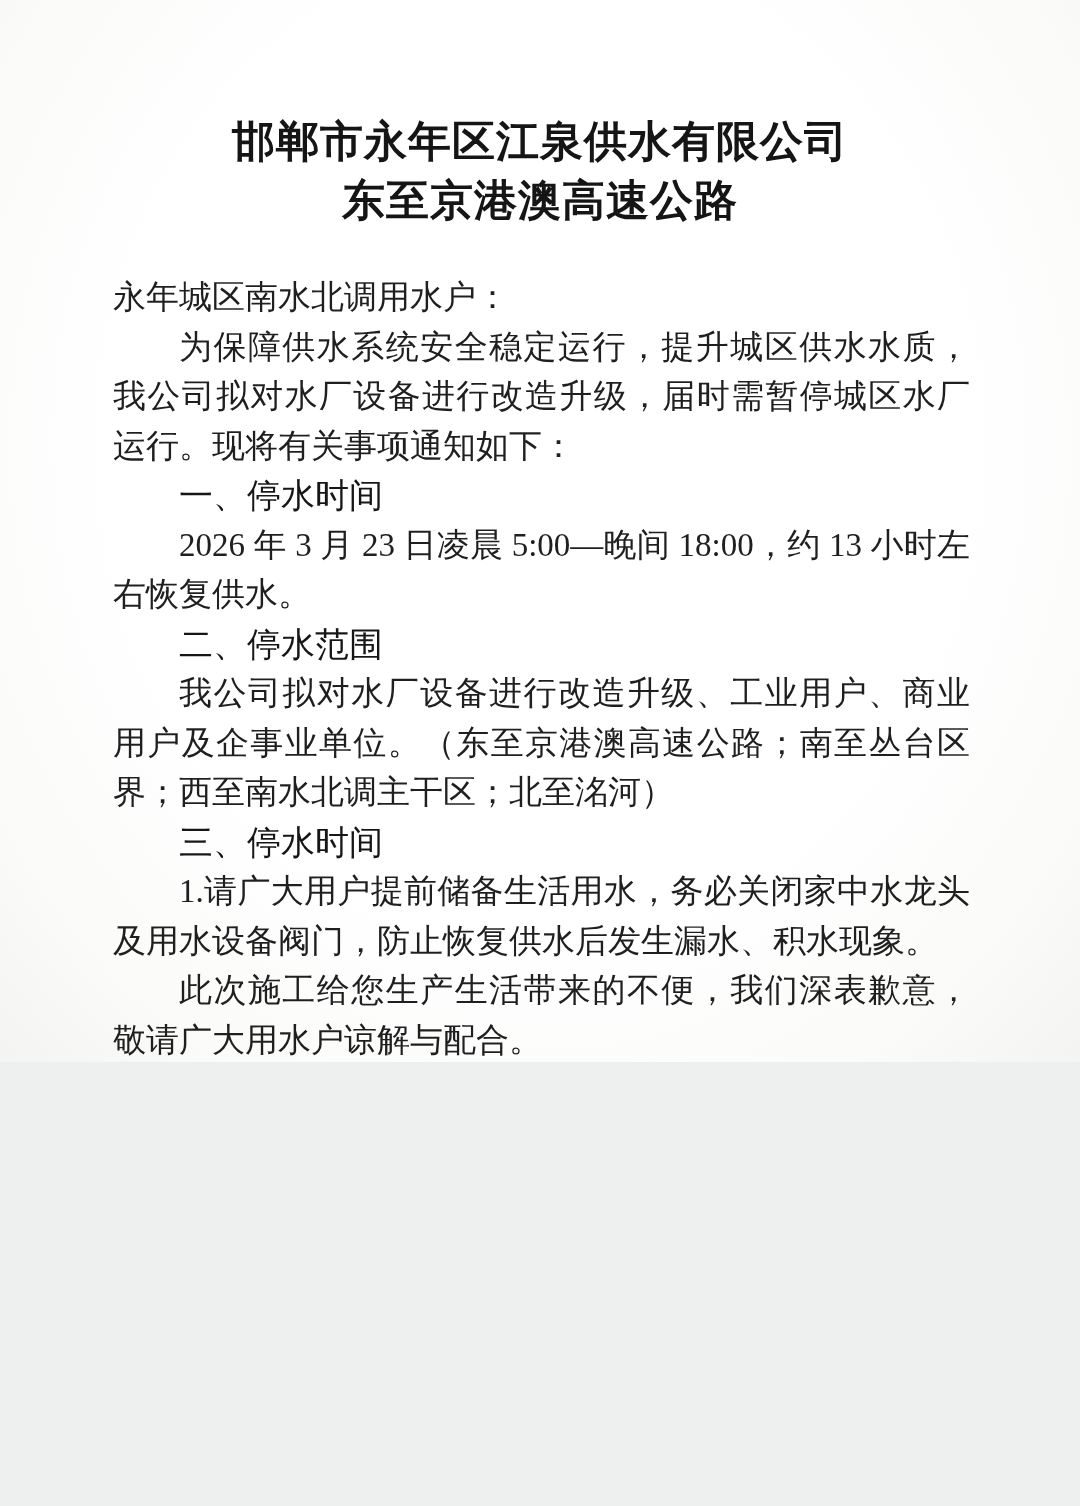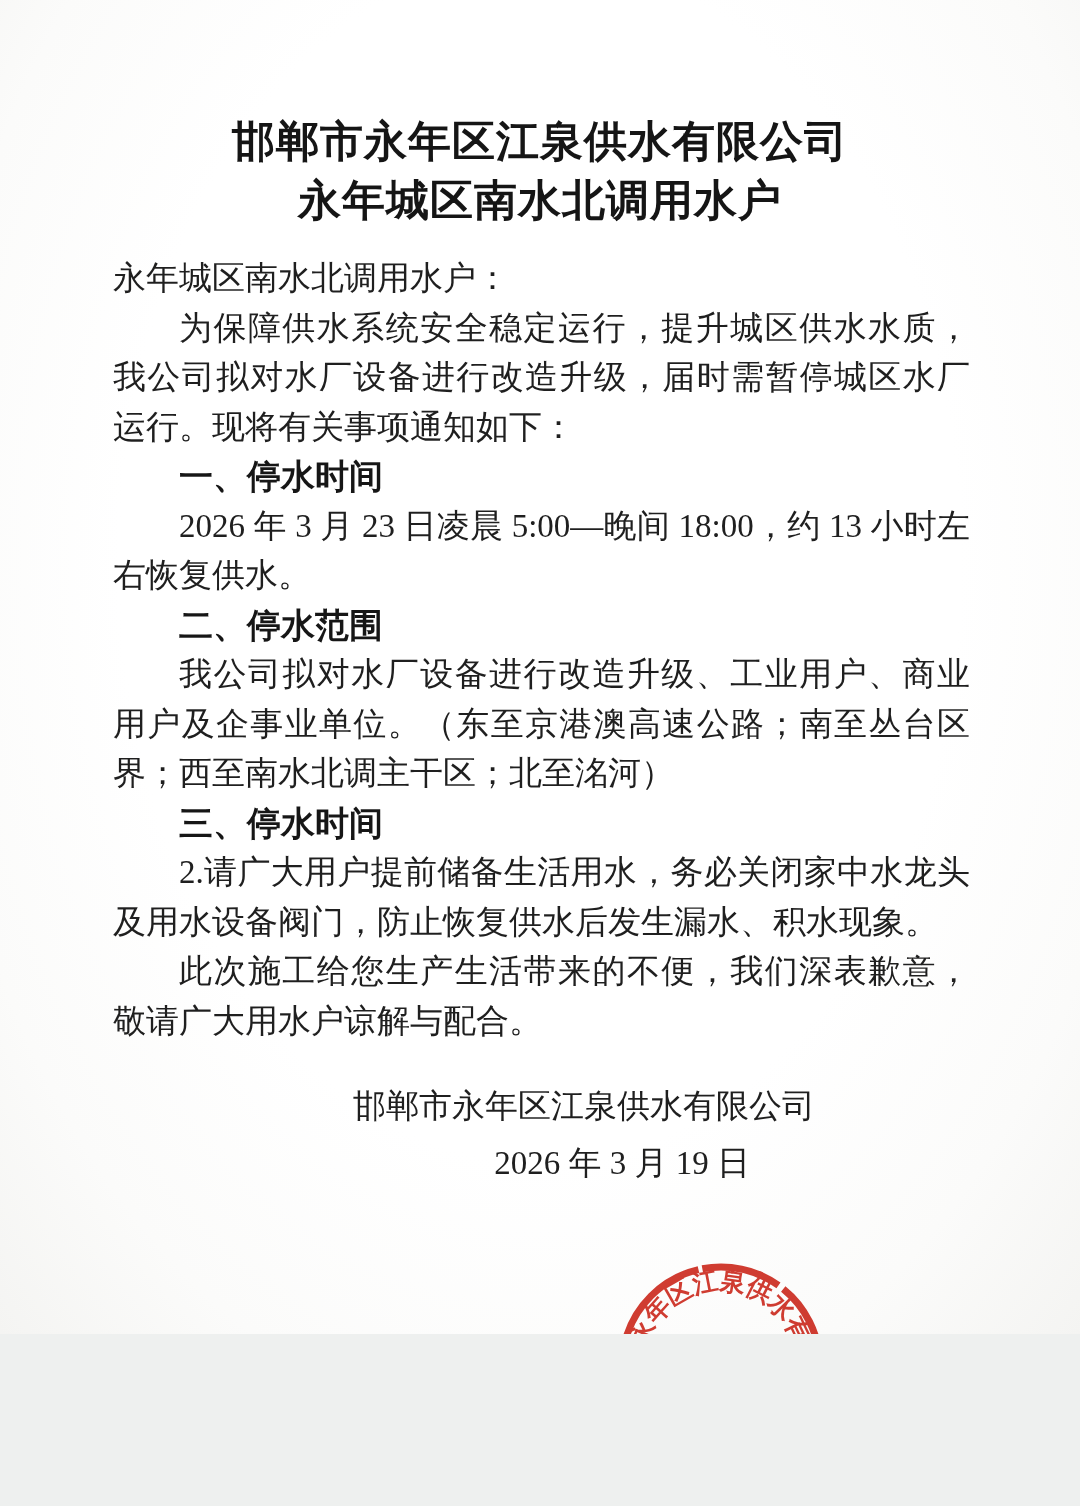--- a/index.html
+++ b/index.html
@@ -3,57 +3,57 @@
 <meta charset="utf-8">
 <style>
   html, body {
     margin: 0;
     padding: 0;
     background: #eef0ef;
   }
   .page {
     position: relative;
     width: 1080px;
-    height: 1334px;
+    height: 1062px;
     margin: 0 auto;
     background: radial-gradient(ellipse at 50% 42%, #ffffff 55%, #fbfbfa 80%, #f4f4f2 100%);
     overflow: hidden;
     color: #1f1f1f;
     font-family: "Liberation Serif", "DejaVu Serif", serif;
   }
   .titles {
     padding-top: 112px;
     text-align: center;
     font-family: "Liberation Sans", "DejaVu Sans", sans-serif;
     font-weight: 700;
     font-size: 43px;
     line-height: 59px;
     color: #151515;
     letter-spacing: 1px;
   }
   .body {
-    margin: 24px 110px 0 113px;
+    margin: 43px 110px 0 113px;
     font-size: 33px;
     line-height: 49.5px;
     text-align: justify;
   }
   .body p, .body h2 {
     margin: 0;
     padding: 0;
   }
   .salutation {
     text-indent: 0;
   }
   .para {
     text-indent: 66px;
   }
   .heading {
     text-indent: 66px;
     font-size: 34px;
-    font-weight: 700;
+    font-weight: 400;
     font-family: "Liberation Sans", "DejaVu Sans", sans-serif;
     color: #161616;
   }
   .signature {
     margin-top: 36px;
     text-align: right;
     font-size: 33px;
     line-height: 49.5px;
   }
   .sig-company {
@@ -77,35 +77,35 @@
     font-weight: 700;
   }
 </style>
 </head>
 <body>
 
 <div class="page">
 
   <header class="titles">
     <div>邯郸市永年区江泉供水有限公司</div>
-    <div>永年城区南水北调用水户</div>
+    <div>东至京港澳高速公路</div>
   </header>
 
   <main class="body">
     <p class="salutation">永年城区南水北调用水户：</p>
     <p class="para">为保障供水系统安全稳定运行，提升城区供水水质，我公司拟对水厂设备进行改造升级，届时需暂停城区水厂运行。现将有关事项通知如下：</p>
 
     <h2 class="heading">一、停水时间</h2>
     <p class="para">2026 年 3 月 23 日凌晨 5:00—晚间 18:00，约 13 小时左右恢复供水。</p>
 
     <h2 class="heading">二、停水范围</h2>
     <p class="para">我公司拟对水厂设备进行改造升级、工业用户、商业用户及企事业单位。（东至京港澳高速公路；南至丛台区界；西至南水北调主干区；北至洺河）</p>
 
     <h2 class="heading">三、停水时间</h2>
-    <p class="para">2.请广大用户提前储备生活用水，务必关闭家中水龙头及用水设备阀门，防止恢复供水后发生漏水、积水现象。</p>
+    <p class="para">1.请广大用户提前储备生活用水，务必关闭家中水龙头及用水设备阀门，防止恢复供水后发生漏水、积水现象。</p>
 
     <p class="para">此次施工给您生产生活带来的不便，我们深表歉意，敬请广大用水户谅解与配合。</p>
 
     <div class="signature">
       <div class="sig-company">邯郸市永年区江泉供水有限公司</div>
       <div class="sig-date">2026 年 3 月 19 日</div>
     </div>
   </main>
 
   <svg class="stamp" viewBox="0 0 210 210" aria-hidden="true">

